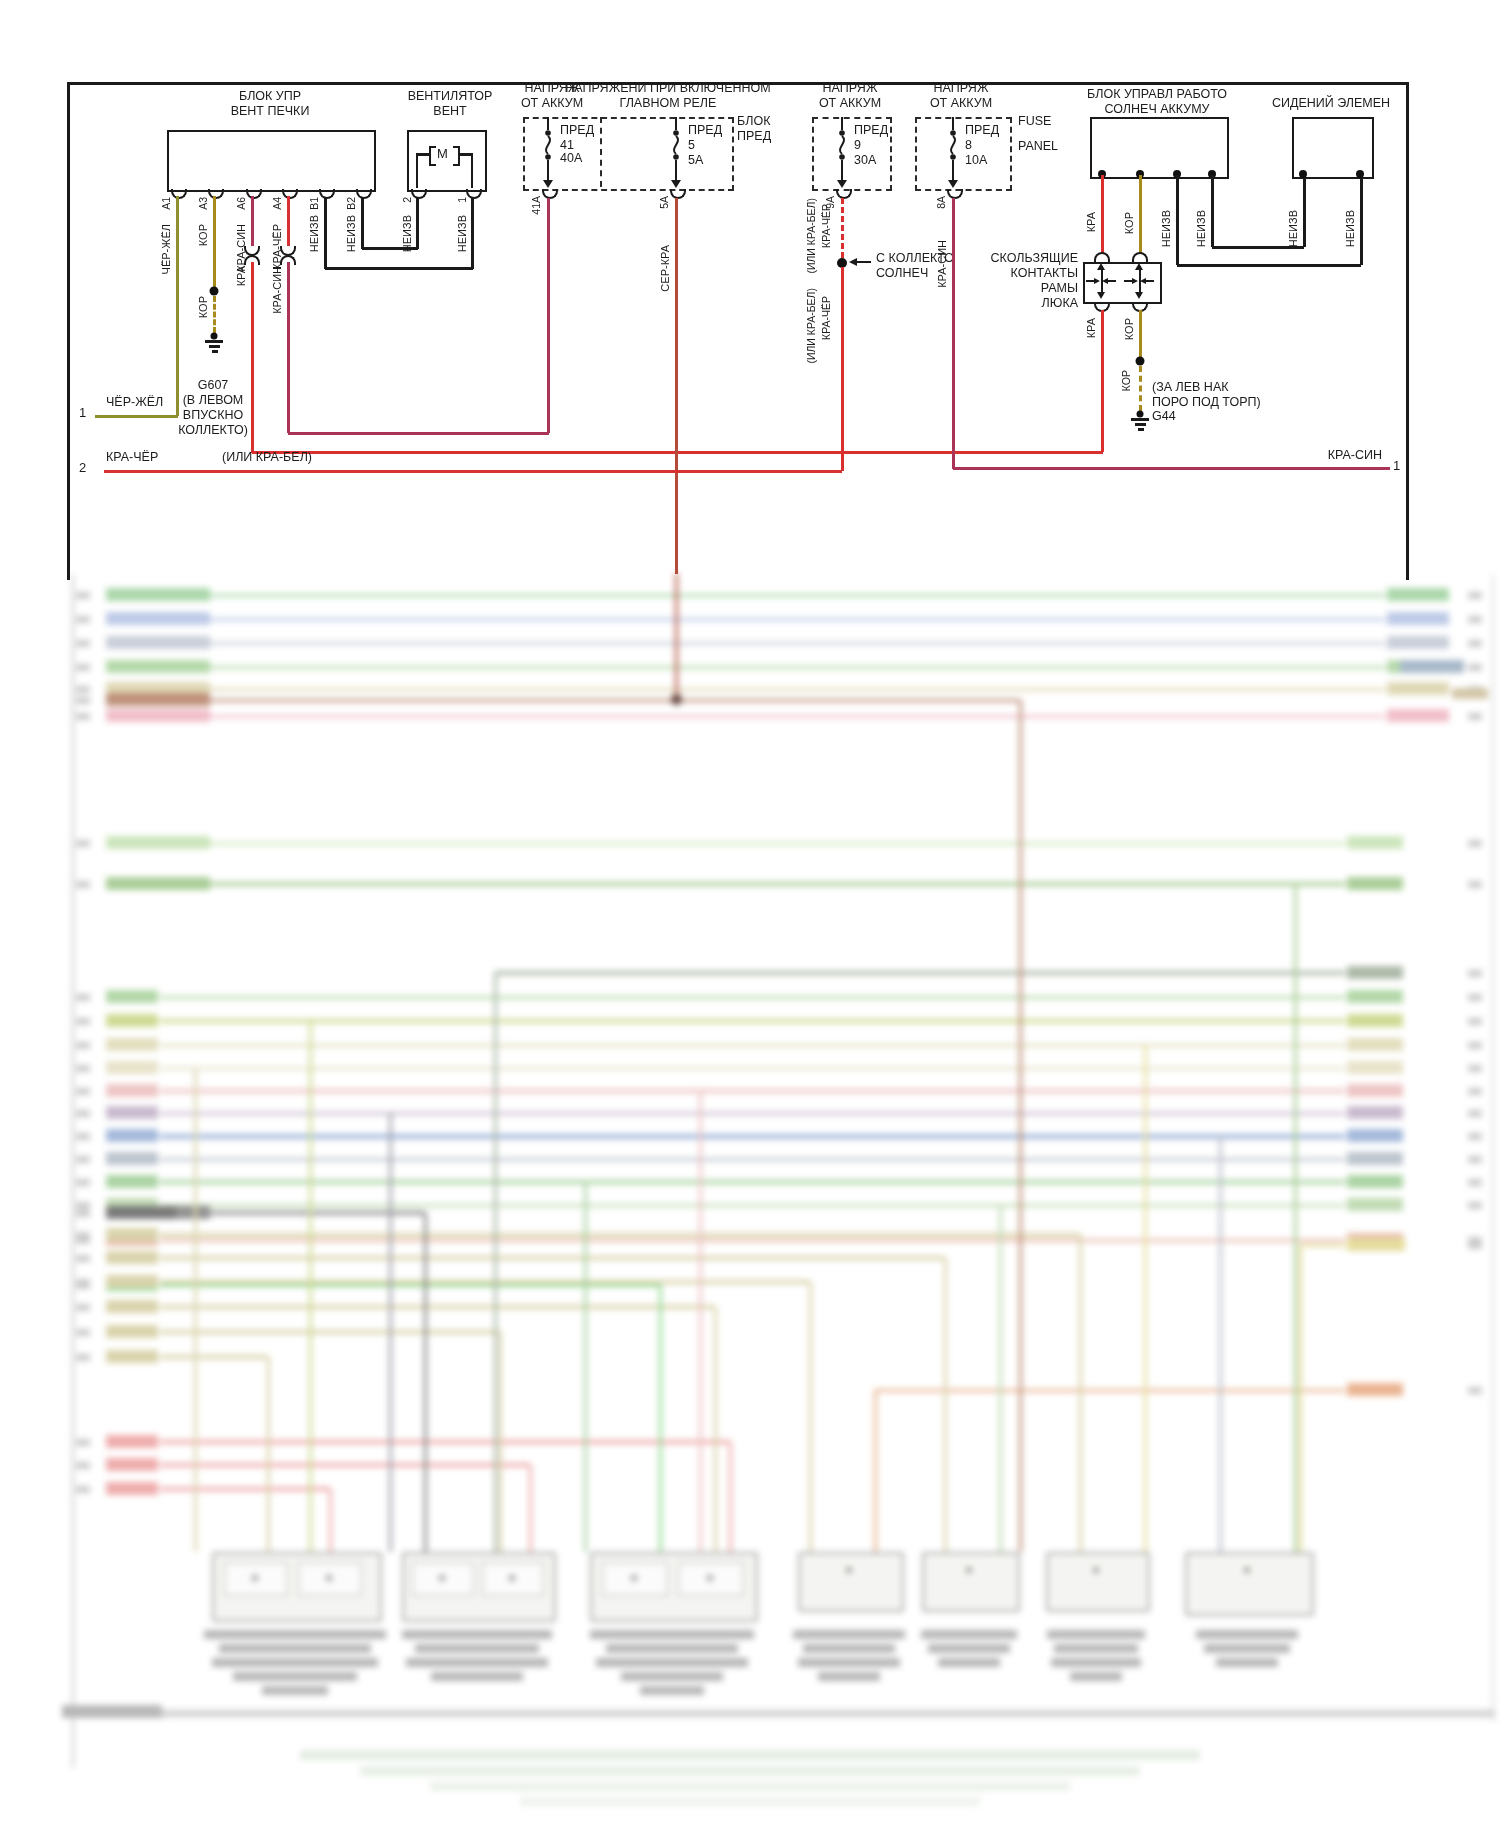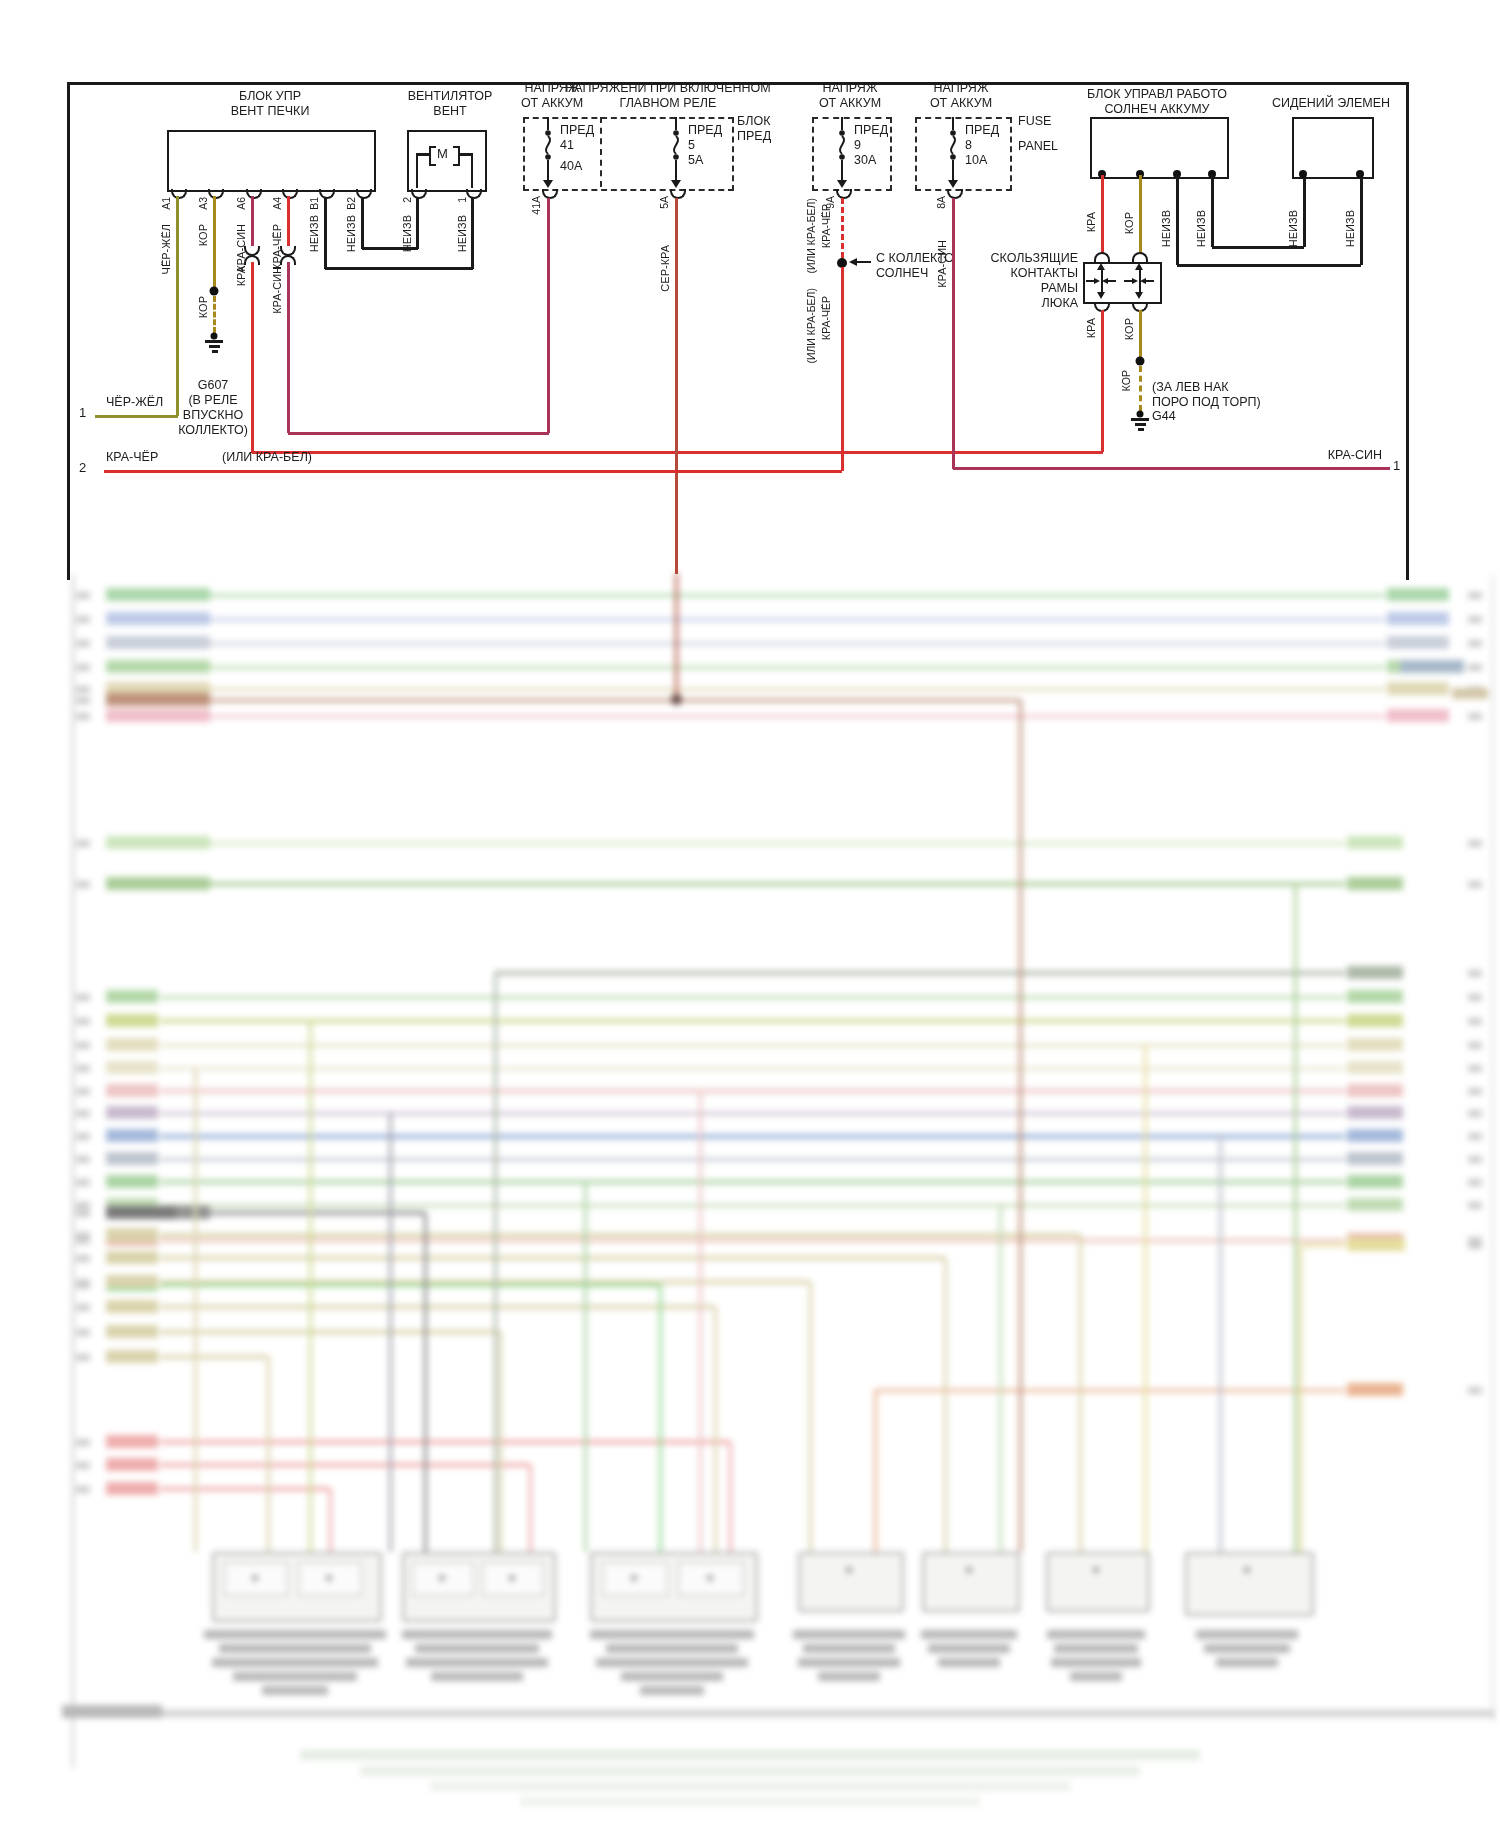--- a/index.html
+++ b/index.html
@@ -300,21 +300,21 @@
 
   <div class="v" style="left: 212.5px; top: 196px; height: 94px; background: rgb(168, 137, 28);"></div>
   <div class="dot" style="left:214px;top:291px;width:9px;height:9px"></div>
   <div class="vd" style="left: 212.5px; top: 296px; height: 37px; border-left-color: rgb(168, 137, 28);"></div>
   <div class="tv" style="left:198px;top:296px">КОР</div>
   <div class="dot" style="left:214px;top:336px;width:7px;height:7px"></div>
   <div class="bar" style="left:205px;top:340px;width:18px;height:3px"></div>
   <div class="bar" style="left:208.5px;top:345px;width:11px;height:3px"></div>
   <div class="bar" style="left:211.5px;top:350px;width:6px;height:3px"></div>
   <div class="t tc" style="left:213px;top:379px">G607</div>
-  <div class="t tc" style="left:213px;top:394px">(В РЕЛЕ</div>
+  <div class="t tc" style="left:213px;top:394px">(В ЛЕВОМ</div>
   <div class="t tc" style="left:213px;top:409px">ВПУСКНО</div>
   <div class="t tc" style="left:213px;top:424px">КОЛЛЕКТО)</div>
 
   <div class="v" style="left: 250.5px; top: 196px; height: 50px; background: rgb(169, 52, 87);"></div>
   <div class="arcu" style="left:244px;top:246px"></div>
   <div class="arcn" style="left:244px;top:255px"></div>
   <div class="v" style="left: 250.5px; top: 262px; height: 191px; background: rgb(218, 47, 47);"></div>
   <div class="tv" style="left:236px;top:266px">КРА</div>
   <div class="h" style="left: 252px; top: 450.5px; width: 851px; background: rgb(218, 47, 47);"></div>
 
@@ -361,21 +361,21 @@
   <svg class="fz" style="left:540px;top:117px" width="16" height="72" viewBox="0 0 16 72">
       <line x1="8" y1="0" x2="8" y2="13" stroke="#1a1a1a" stroke-width="2"></line>
       <circle cx="8" cy="16" r="2.8" fill="#1a1a1a"></circle>
       <path d="M8 19 C15 25 1 31 8 37" fill="none" stroke="#1a1a1a" stroke-width="2"></path>
       <circle cx="8" cy="40" r="2.8" fill="#1a1a1a"></circle>
       <line x1="8" y1="43" x2="8" y2="63" stroke="#1a1a1a" stroke-width="2"></line>
       <polygon points="3,63 13,63 8,71" fill="#1a1a1a"></polygon>
     </svg>
   <div class="t" style="left:560px;top:124px">ПРЕД</div>
   <div class="t" style="left:560px;top:139px">41</div>
-  <div class="t" style="left:560px;top:160px">40А</div>
+  <div class="t" style="left:560px;top:152px">40А</div>
   <div class="arcu" style="left:542px;top:189px"></div>
   <div class="tv sm" style="left:531px;top:196px">41А</div>
   <div class="v" style="left: 546.5px; top: 198px; height: 235px; background: rgb(169, 52, 87);"></div>
 
   <svg class="fz" style="left:668px;top:117px" width="16" height="72" viewBox="0 0 16 72">
       <line x1="8" y1="0" x2="8" y2="13" stroke="#1a1a1a" stroke-width="2"></line>
       <circle cx="8" cy="16" r="2.8" fill="#1a1a1a"></circle>
       <path d="M8 19 C15 25 1 31 8 37" fill="none" stroke="#1a1a1a" stroke-width="2"></path>
       <circle cx="8" cy="40" r="2.8" fill="#1a1a1a"></circle>
       <line x1="8" y1="43" x2="8" y2="63" stroke="#1a1a1a" stroke-width="2"></line>

